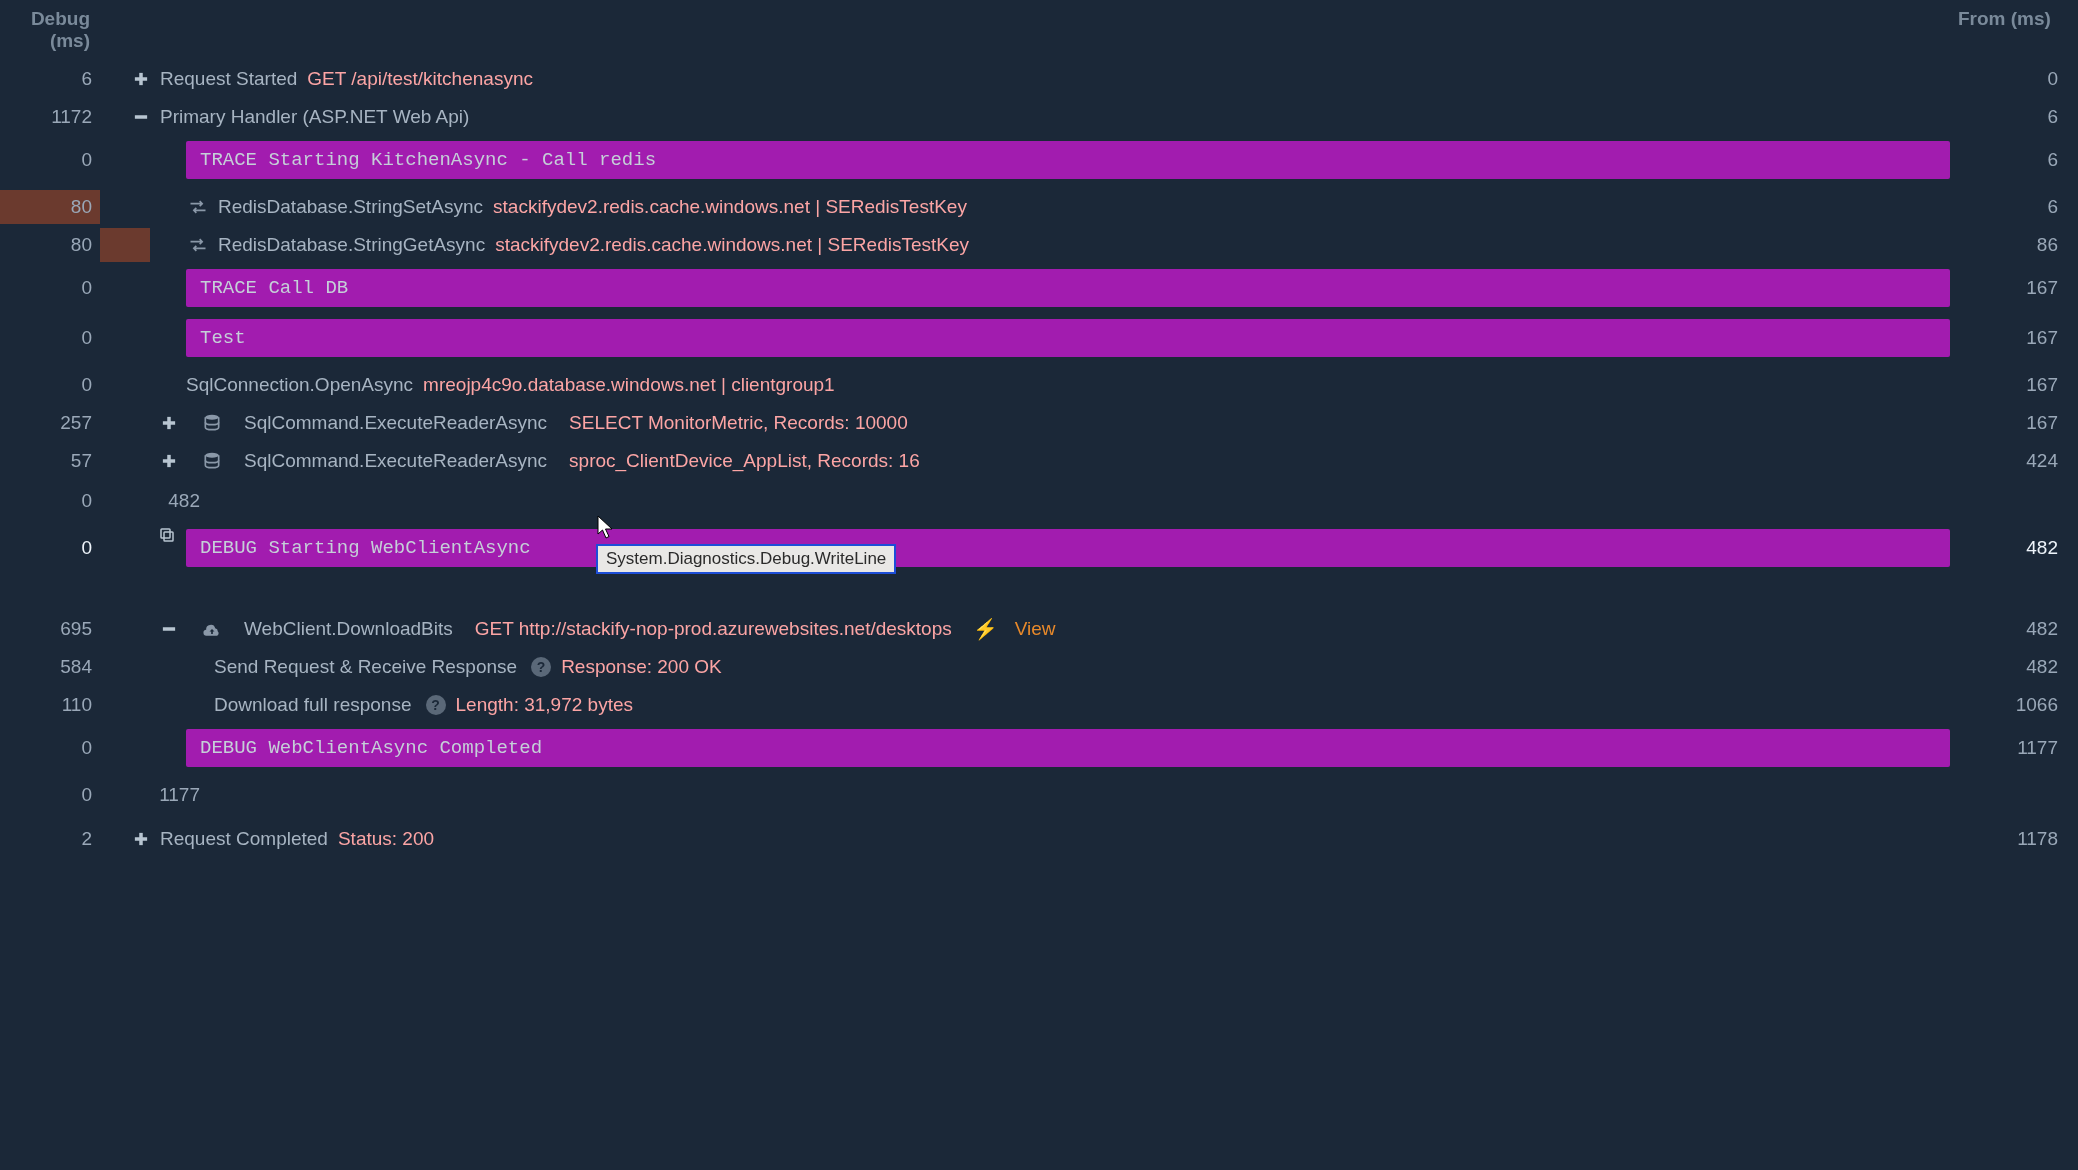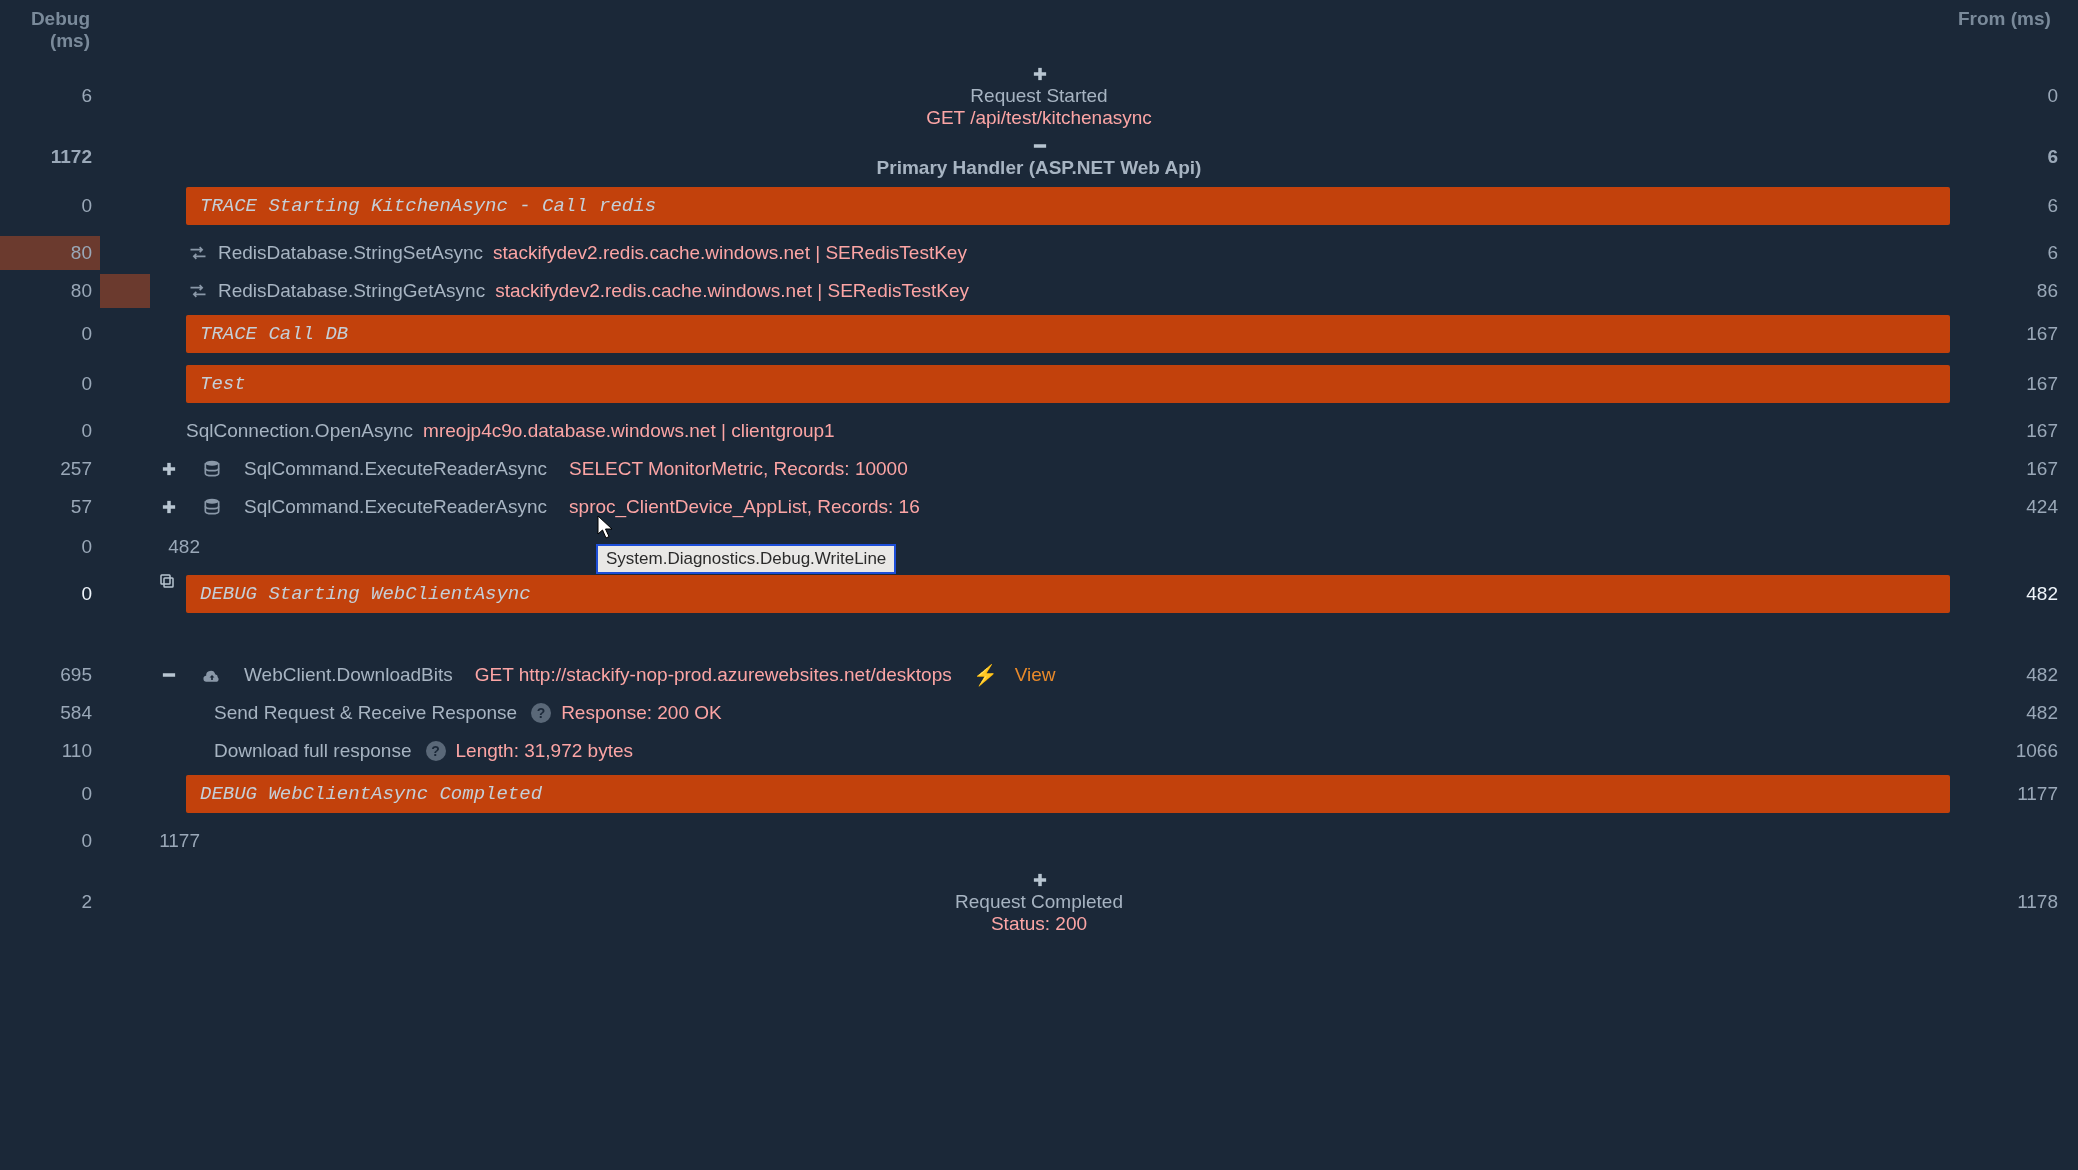--- a/index.html
+++ b/index.html
@@ -77,21 +77,21 @@
 .from-cell.highlight {
   color: #e8eef5;
 }
 .middle-cell {
   flex: 1;
   display: flex;
   align-items: center;
   min-width: 0;
   padding: 3px 0;
 }
-.indent-0 { padding-left: 30px; flex-direction: column; }
+.indent-0 { padding-left: 30px; }
 .indent-1 { padding-left: 58px; gap: 12px; }
 .indent-2 { padding-left: 86px; }
 .indent-3 { padding-left: 114px; }
 .expander {
   width: 22px;
   height: 22px;
   display: inline-flex;
   align-items: center;
   justify-content: center;
   color: #b8c5d1;
@@ -115,29 +115,28 @@
   margin-right: 10px;
 }
 .link-text {
   color: #fca5a5;
   margin-right: 10px;
 }
 .orange-link {
   color: #e8892a;
 }
 .code-block {
-  background: #c2410c;
+  background: #a21caf;
   flex: 1;
   font-family: "Consolas", "Courier New", monospace;
   font-size: 19px;
   color: #c5cfd8;
   padding: 8px 14px;
   border-radius: 2px;
   margin-right: 8px;
-  font-style: italic;
 }
 .help-badge {
   display: inline-flex;
   width: 20px;
   height: 20px;
   border-radius: 50%;
   background: #5a6878;
   color: #1b2838;
   font-size: 14px;
   font-weight: 700;
@@ -189,21 +188,21 @@
           <svg viewBox="0 0 16 16" width="14" height="14" fill="currentColor">
             <rect x="6" y="1" width="4" height="14"></rect>
             <rect x="1" y="6" width="14" height="4"></rect>
           </svg>
         </span>
         <span class="label-text">Request Started</span>
         <span class="link-text">GET /api/test/kitchenasync</span>
       </div>
       <div class="from-cell">0</div>
     </div>
-    <div class="row" style="position: relative; font-weight: bold;">
+    <div class="row" style="position: relative;">
       <div class="took-cell">1172</div>
       <div class="middle-cell indent-0">
         <span class="expander">
           <svg viewBox="0 0 16 16" width="14" height="14" fill="currentColor">
             <rect x="1" y="6" width="14" height="4"></rect>
           </svg>
         </span>
         <span class="label-text">Primary Handler (ASP.NET Web Api)</span>
       </div>
       <div class="from-cell">6</div>

